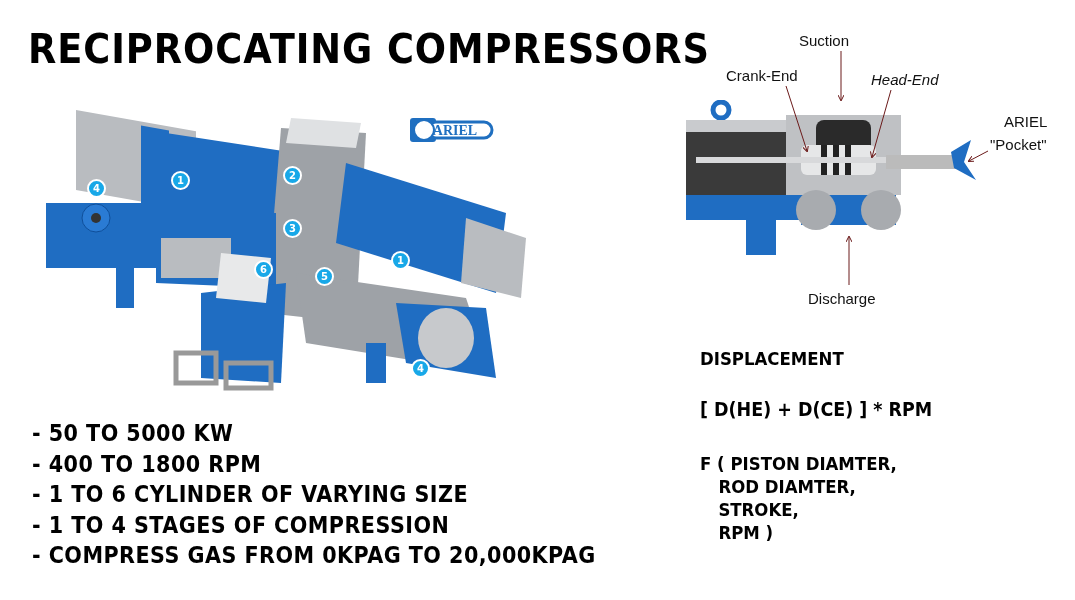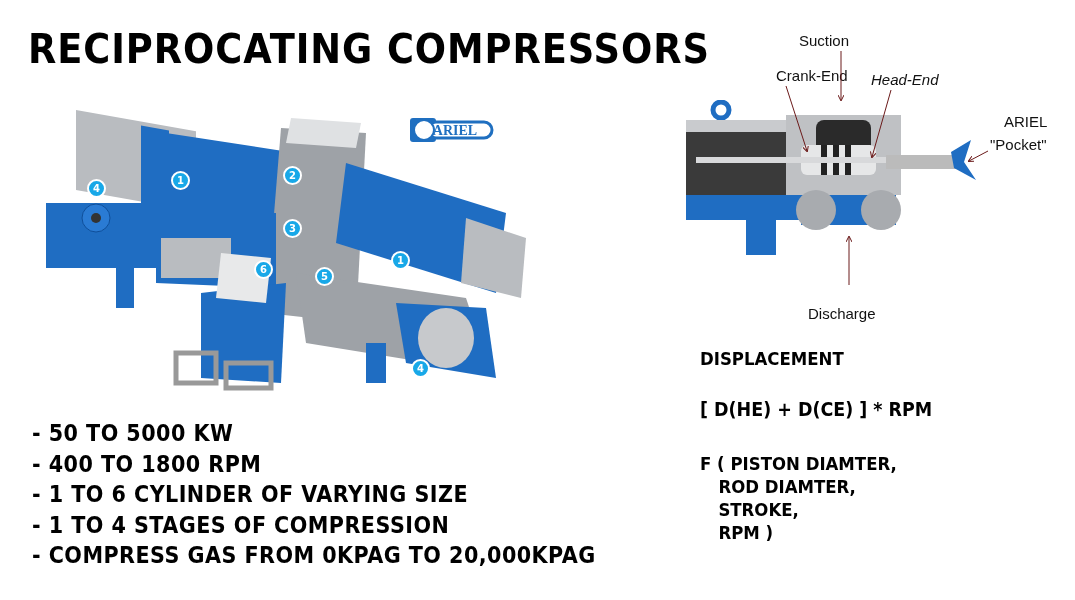--- a/index.html
+++ b/index.html
@@ -94,25 +94,25 @@
     <rect x="10" y="57" width="260" height="6" fill="#d8d9db"></rect>
     <rect x="200" y="55" width="70" height="14" fill="#bbb"></rect>
     <polygon points="265,52 285,40 278,62 290,80 268,68" fill="#1f6dc2"></polygon>
     <rect x="115" y="95" width="95" height="30" fill="#1f6dc2"></rect>
     <circle cx="130" cy="110" r="20" fill="#a8abaf"></circle>
     <circle cx="195" cy="110" r="20" fill="#a8abaf"></circle>
   </svg>
 </div>
 
 <div class="label" style="left:799px;top:32px;">Suction</div>
-<div class="label" style="left:776px;top:67px;">Crank-End</div>
+<div class="label" style="left:726px;top:67px;">Crank-End</div>
 <div class="label" style="left:871px;top:71px;font-style:italic;">Head-End</div>
 <div class="label" style="left:1004px;top:113px;">ARIEL</div>
 <div class="label" style="left:990px;top:136px;">"Pocket"</div>
-<div class="label" style="left:808px;top:290px;margin-top:15px;">Discharge</div>
+<div class="label" style="left:808px;top:290px;">Discharge</div>
 
 <svg style="position:absolute;left:0;top:0;" width="1075" height="600">
   <defs>
     <marker id="ah" markerWidth="6" markerHeight="6" refX="5" refY="3" orient="auto">
       <path d="M0,0 L6,3 L0,6" fill="none" stroke="#6b1a1a" stroke-width="1"></path>
     </marker>
   </defs>
   <line x1="841" y1="51" x2="841" y2="100" stroke="#6b1a1a" stroke-width="1" marker-end="url(#ah)"></line>
   <line x1="786" y1="86" x2="807" y2="151" stroke="#6b1a1a" stroke-width="1" marker-end="url(#ah)"></line>
   <line x1="891" y1="90" x2="872" y2="157" stroke="#6b1a1a" stroke-width="1" marker-end="url(#ah)"></line>

